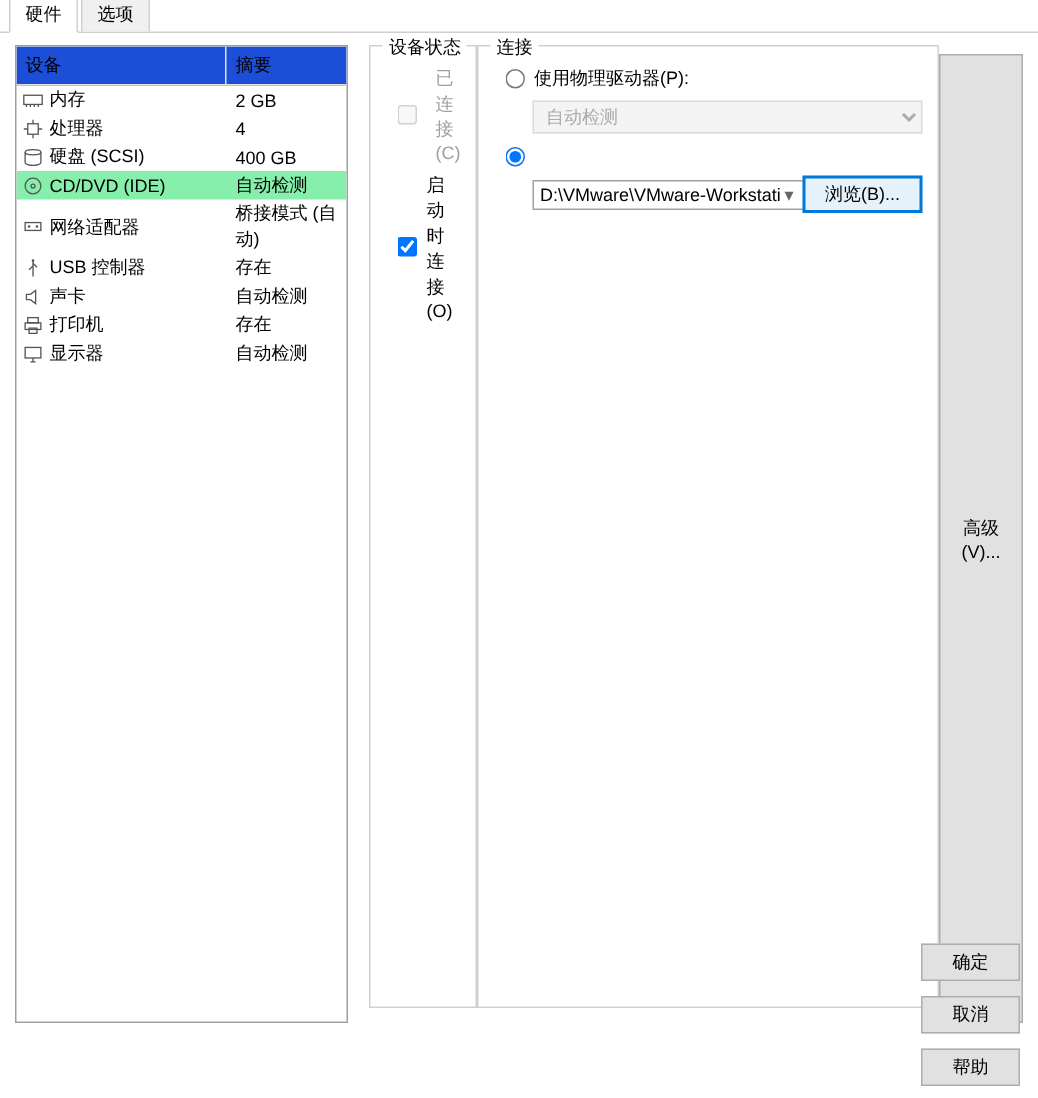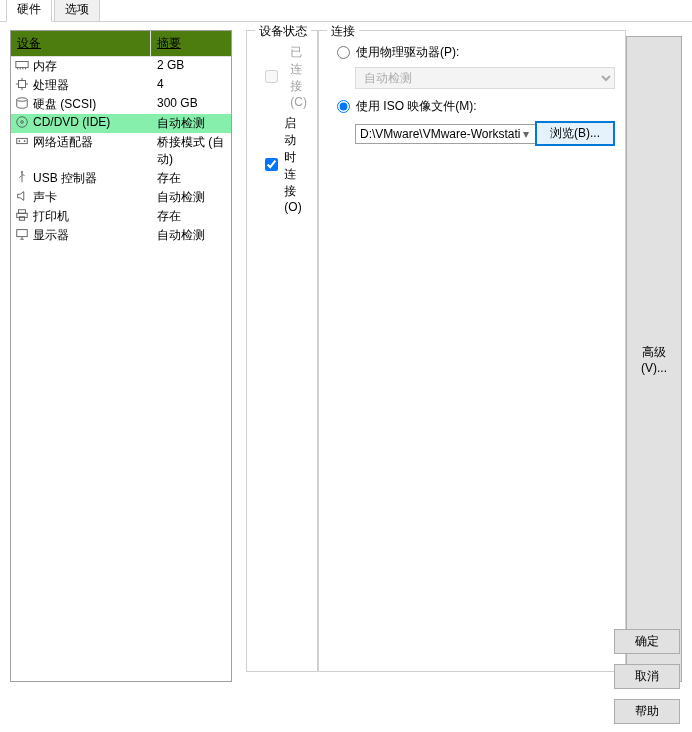--- a/index.html
+++ b/index.html
@@ -41,31 +41,31 @@
 }
 .left-panel { width: 336px; display: flex; flex-direction: column; }
 .device-list {
   border: 1px solid #a0a0a0;
   flex: 1;
   overflow: auto;
 }
 .device-header {
   display: flex;
   border-bottom: 1px solid #e0e0e0;
-  background: #4d7c0f;
-  text-decoration: underline;
+  background: #1d4ed8;
 }
 .device-header .col {
   padding: 4px 6px;
   font-weight: normal;
 }
 .col-device { width: 140px; border-right: 1px solid #e0e0e0; }
 .col-summary { flex: 1; }
 .device-row {
   display: flex;
+  align-items: center;
   padding: 1px 0;
   cursor: pointer;
 }
 .device-row.selected { background: #86efac; }
 .device-row .icon {
   width: 18px;
   display: inline-flex;
   justify-content: center;
   margin-left: 2px;
 }
@@ -203,21 +203,21 @@
             <span class="summary">4</span>
           </div>
           <div class="device-row">
             <span class="icon">
               <svg viewBox="0 0 16 16">
                 <ellipse cx="8" cy="4" rx="6" ry="2" fill="none" stroke="#555"></ellipse>
                 <path d="M2 4v8c0 1 3 2 6 2s6-1 6-2V4" fill="none" stroke="#555"></path>
               </svg>
             </span>
             <span class="name">硬盘 (SCSI)</span>
-            <span class="summary">300 GB</span>
+            <span class="summary">400 GB</span>
           </div>
           <div class="device-row selected">
             <span class="icon">
               <svg viewBox="0 0 16 16">
                 <circle cx="8" cy="8" r="6" fill="none" stroke="#555"></circle>
                 <circle cx="8" cy="8" r="1.5" fill="none" stroke="#555"></circle>
               </svg>
             </span>
             <span class="name">CD/DVD (IDE)</span>
             <span class="summary">自动检测</span>
@@ -295,21 +295,20 @@
       <div class="groupbox-title">连接</div>
       <label class="radio-row">
         <input type="radio" name="conn" style="">
         <span>使用物理驱动器(P):</span>
       </label>
       <select class="select-box" disabled="">
         <option>自动检测</option>
       </select>
       <label class="radio-row">
         <input type="radio" name="conn" checked="" style="">
-        <span>使用 ISO 映像文件(M):</span>
       </label>
       <div class="iso-row">
         <input class="iso-input" type="text" value="D:\VMware\VMware-Workstati" style="">
         <span style="margin-left:-20px;color:#666;cursor:pointer;">▾</span>
         <button class="btn highlight">浏览(B)...</button>
       </div>
     </div>
 
     <div class="advanced-row">
       <button class="btn">高级(V)...</button>

